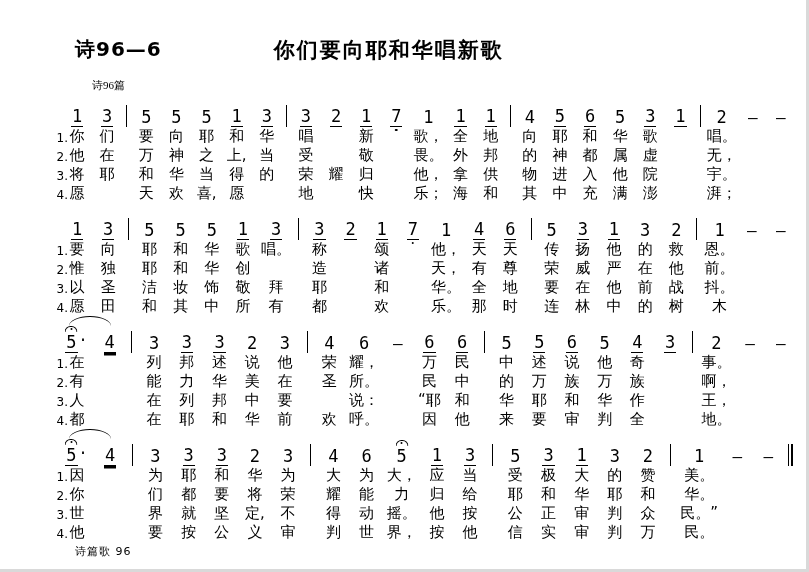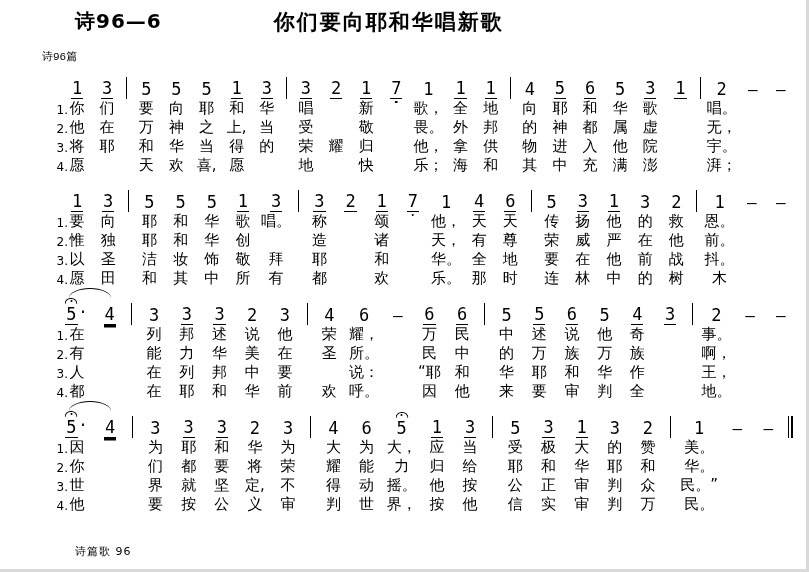--- a/index.html
+++ b/index.html
@@ -1,22 +1,22 @@
 <!DOCTYPE html>
 <html><head>
 <meta charset="utf-8">
 <style>
   html,body{margin:0;padding:0;background:#fff;}
   body{width:809px;height:572px;font-family:"DejaVu Sans",sans-serif;color:#000;}
   .page{position:relative;width:809px;height:572px;background:#fff;overflow:hidden;
         box-shadow:inset -3px 0 0 #d9d9d9, inset 0 -3px 0 #d9d9d9;}
-  .header{display:flex;align-items:flex-start;padding:8px 0 0 75px;}
+  .header{display:flex;align-items:flex-start;padding:8px 0 0 75px;margin-top:28px;}
   .num-label{font-size:20px;font-weight:bold;letter-spacing:1px;}
   .main-title{font-size:21px;font-weight:bold;letter-spacing:2px;margin-left:112px;}
-  .meta{margin:15px 0 0 42px;font-size:11px;line-height:13px;font-family:Liberation Mono, monospace;}
+  .meta{margin:15px 0 0 92px;font-size:11px;line-height:13px;font-family:Liberation Serif, serif;}
   .systems{margin:5px 16px 0 64px;}
   .system{display:flex;justify-content:space-between;align-items:flex-start;margin-bottom:7px;}
   .cell{display:flex;flex-direction:column;align-items:center;min-width:26px;}
   .cell.barcell{min-width:5px;}
   .cell.dashcell{min-width:24px;}
   .nrow{height:30px;display:flex;align-items:flex-end;justify-content:center;
         font-family:"DejaVu Sans Mono",monospace;font-size:17px;line-height:19px;position:relative;}
   .note{position:relative;display:inline-block;padding:0 1px;}
   .u1{border-bottom:1.4px solid #000;}
   .u2{border-bottom:1.4px solid #000;box-shadow:0 2.5px 0 0 #000;}

